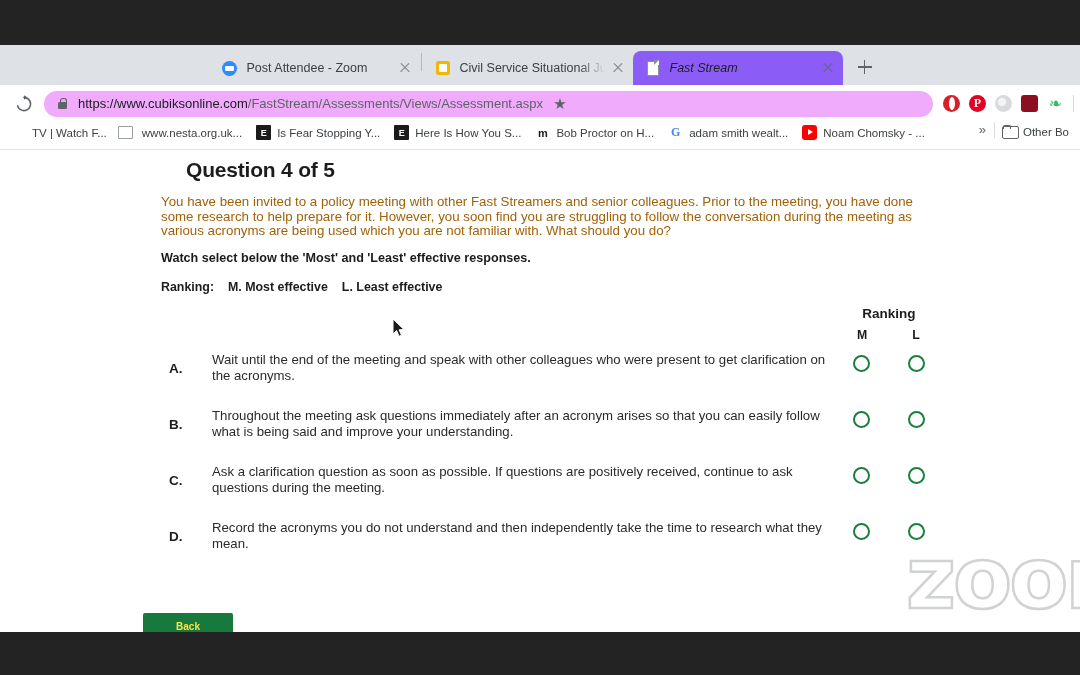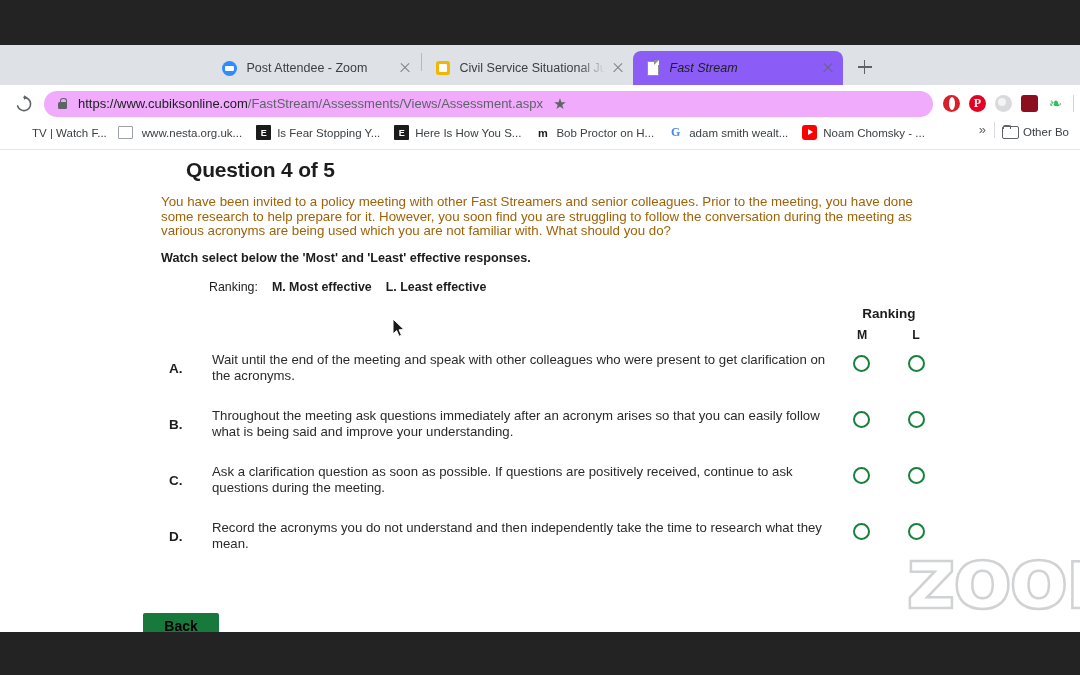--- a/index.html
+++ b/index.html
@@ -306,21 +306,21 @@
     color: #a16207;
   }
   .instruction {
     position: absolute; left: 161px; top: 101px;
     font-size: 12.6px; font-weight: bold; color: #1c1c1c;
   }
   .rankline {
     position: absolute; left: 161px; top: 130px;
     font-size: 12.4px; color: #1c1c1c;
   }
-  .rankline .rlabel { font-weight: normal; margin-right: 14px; margin-left: 48px; }
+  .rankline .rlabel { font-weight: bold; margin-right: 14px; }
   .rankline b { font-weight: bold; }
   .rankline .gap { display: inline-block; width: 14px; }
 
   .rank-head {
     position: absolute; left: 846px; top: 156px;
     width: 86px; text-align: center;
     font-size: 13.5px; font-weight: bold; color: #1c1c1c;
   }
   .rank-sub {
     position: absolute; left: 846px; top: 178px;
@@ -353,24 +353,24 @@
   .radio {
     width: 17px; height: 17px;
     border: 2px solid #18803c;
     border-radius: 50%;
     background: #ffffff;
     margin: 0 7px;
   }
 
   .btn {
     position: absolute;
-    width: 76px; height: 26px;
+    width: 90px; height: 26px;
     background: #17793c;
-    color: #000000;
-    font-size: 14px;
+    color: #fde047;
+    font-size: 10px;
     font-weight: bold;
     display: flex;
     align-items: center;
     justify-content: center;
     border: none;
     border-radius: 2px;
   }
   .btn-back { left: 143px; top: 613px; }
   .btn-next { left: 846px; top: 616px; margin-top: 36px; }
 

